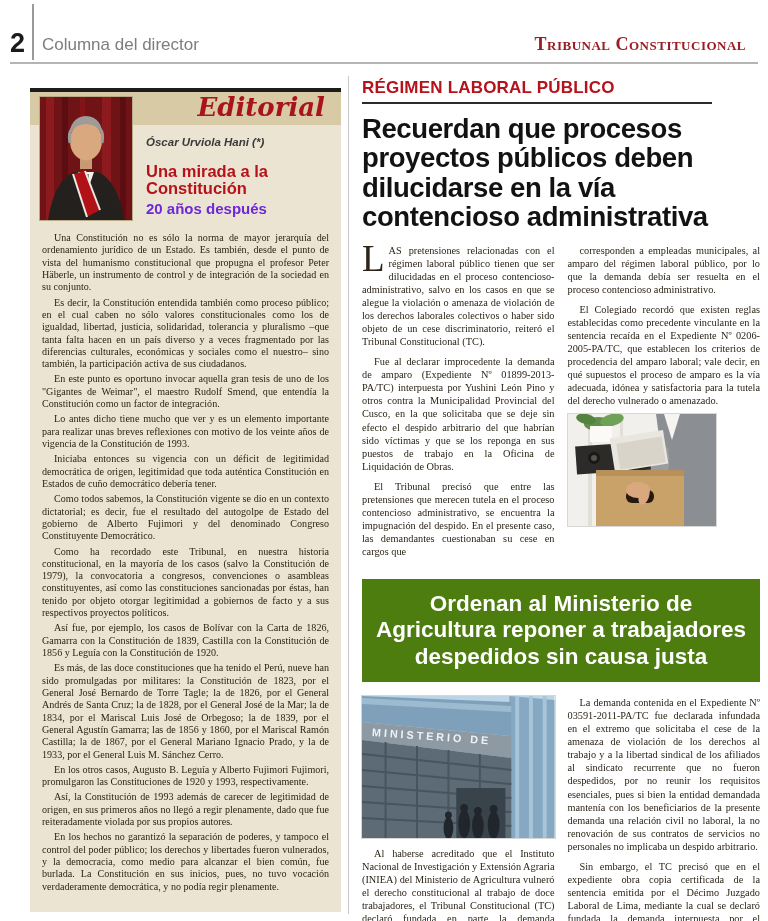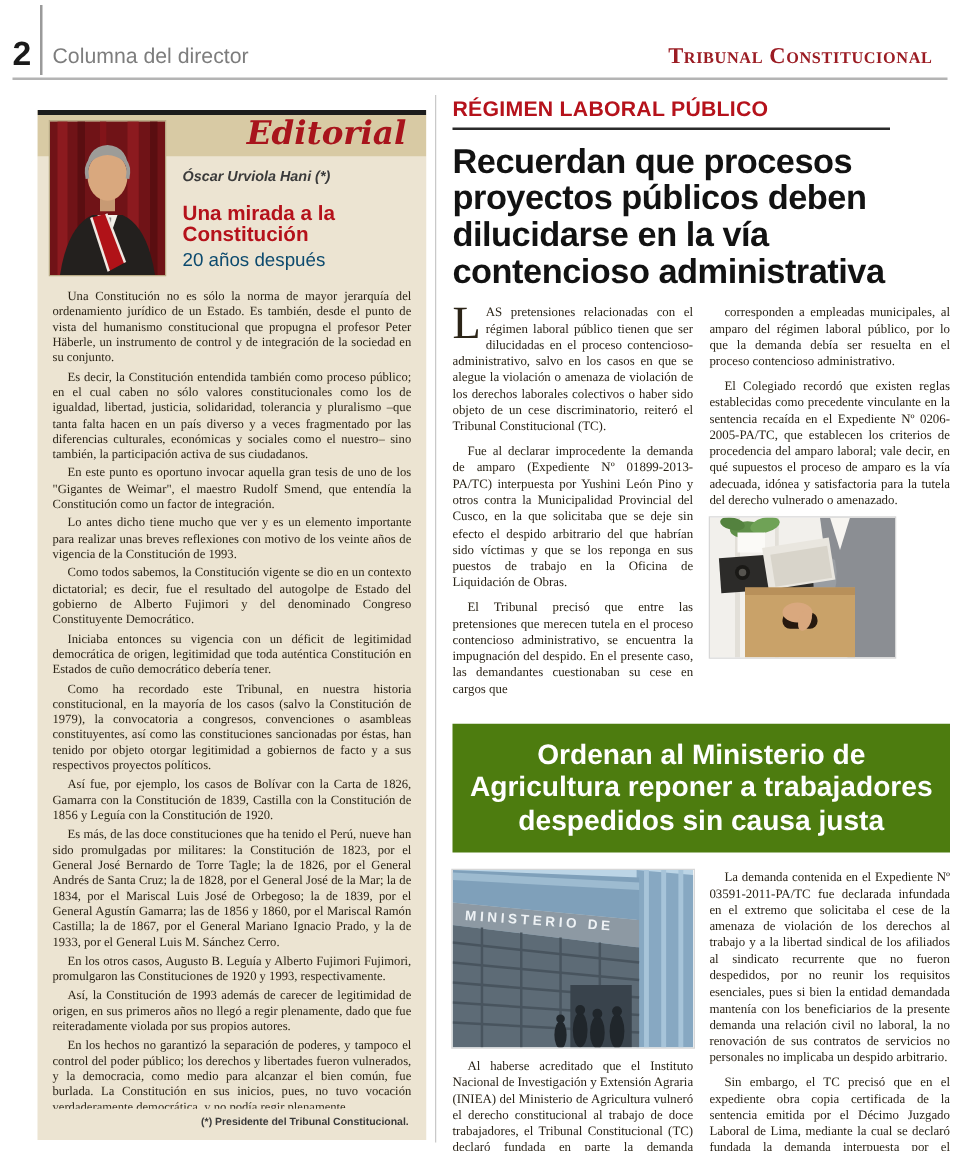--- a/index.html
+++ b/index.html
@@ -24,21 +24,21 @@
              background:#ece4d2;display:flex;flex-direction:column;overflow:hidden;justify-content:space-between;}
   .ed-top{position:relative;height:136px;flex:none;}
   .ed-band{height:33px;background:#d8caa4;border-top:4px solid #1c1c1c;}
   .ed-script{position:absolute;right:16px;top:4px;font-family:"DejaVu Serif",serif;
              font-style:italic;font-weight:bold;font-size:26px;color:#a8141c;}
   .ed-photo{position:absolute;left:10px;top:9px;width:92px;height:123px;display:block;
             outline:1px solid #b9ab86;}
   .ed-head{position:absolute;left:116px;top:48px;right:10px;font-family:"Liberation Sans",sans-serif;}
   .ed-author{font-size:11.5px;font-weight:bold;font-style:italic;color:#3a3a3a;}
   .ed-title{margin-top:15px;font-size:16.5px;font-weight:bold;color:#b5121b;line-height:1.05;}
-  .ed-subtitle{margin-top:2px;font-size:15px;font-weight:normal;color:#0c4a6e;}
+  .ed-subtitle{margin-top:2px;font-size:15px;font-weight:bold;color:#6d28d9;}
   .ed-body{flex:1;overflow:hidden;padding:8px 12px 0 12px;text-align:justify;
            font-size:10.1px;line-height:1.22;color:#2b2417;}
   .ed-body p{margin:0 0 3px 0;text-indent:12px;}
   .ed-credit{flex:none;padding:5px 14px 10px 0;text-align:right;
              font-family:"Liberation Sans",sans-serif;font-size:8.4px;font-weight:bold;color:#3a3a3a;}
 
   
   .news{position:absolute;left:362px;top:78px;width:398px;}
   .kicker{font-family:"Liberation Sans",sans-serif;font-size:17px;font-weight:bold;
           color:#b5121b;letter-spacing:.2px;}
@@ -98,30 +98,29 @@
         <div class="ed-author">Óscar Urviola Hani (*)</div>
         <div class="ed-title">Una mirada a la Constitución</div>
         <div class="ed-subtitle">20 años después</div>
       </div>
     </div>
     <div class="ed-body">
         <p>Una Constitución no es sólo la norma de mayor jerarquía del ordenamiento jurídico de un Estado. Es también, desde el punto de vista del humanismo constitucional que propugna el profesor Peter Häberle, un instrumento de control y de integración de la sociedad en su conjunto.</p>
         <p>Es decir, la Constitución entendida también como proceso público; en el cual caben no sólo valores constitucionales como los de igualdad, libertad, justicia, solidaridad, tolerancia y pluralismo –que tanta falta hacen en un país diverso y a veces fragmentado por las diferencias culturales, económicas y sociales como el nuestro– sino también, la participación activa de sus ciudadanos.</p>
         <p>En este punto es oportuno invocar aquella gran tesis de uno de los "Gigantes de Weimar", el maestro Rudolf Smend, que entendía la Constitución como un factor de integración.</p>
         <p>Lo antes dicho tiene mucho que ver y es un elemento importante para realizar unas breves reflexiones con motivo de los veinte años de vigencia de la Constitución de 1993.</p>
+        <p>Iniciaba entonces su vigencia con un déficit de legitimidad democrática de origen, legitimidad que toda auténtica Constitución en Estados de cuño democrático debería tener.</p>
         <p>Como todos sabemos, la Constitución vigente se dio en un contexto dictatorial; es decir, fue el resultado del autogolpe de Estado del gobierno de Alberto Fujimori y del denominado Congreso Constituyente Democrático.</p>
-        <p>Iniciaba entonces su vigencia con un déficit de legitimidad democrática de origen, legitimidad que toda auténtica Constitución en Estados de cuño democrático debería tener.</p>
         <p>Como ha recordado este Tribunal, en nuestra historia constitucional, en la mayoría de los casos (salvo la Constitución de 1979), la convocatoria a congresos, convenciones o asambleas constituyentes, así como las constituciones sancionadas por éstas, han tenido por objeto otorgar legitimidad a gobiernos de facto y a sus respectivos proyectos políticos.</p>
         <p>Así fue, por ejemplo, los casos de Bolívar con la Carta de 1826, Gamarra con la Constitución de 1839, Castilla con la Constitución de 1856 y Leguía con la Constitución de 1920.</p>
         <p>Es más, de las doce constituciones que ha tenido el Perú, nueve han sido promulgadas por militares: la Constitución de 1823, por el General José Bernardo de Torre Tagle; la de 1826, por el General Andrés de Santa Cruz; la de 1828, por el General José de la Mar; la de 1834, por el Mariscal Luis José de Orbegoso; la de 1839, por el General Agustín Gamarra; las de 1856 y 1860, por el Mariscal Ramón Castilla; la de 1867, por el General Mariano Ignacio Prado, y la de 1933, por el General Luis M. Sánchez Cerro.</p>
         <p>En los otros casos, Augusto B. Leguía y Alberto Fujimori Fujimori, promulgaron las Constituciones de 1920 y 1993, respectivamente.</p>
         <p>Así, la Constitución de 1993 además de carecer de legitimidad de origen, en sus primeros años no llegó a regir plenamente, dado que fue reiteradamente violada por sus propios autores.</p>
         <p>En los hechos no garantizó la separación de poderes, y tampoco el control del poder público; los derechos y libertades fueron vulnerados, y la democracia, como medio para alcanzar el bien común, fue burlada. La Constitución en sus inicios, pues, no tuvo vocación verdaderamente democrática, y no podía regir plenamente.</p>
       </div>
-    <div class="ed-credit">(*) Presidente del Tribunal Constitucional.</div>
   </aside>
 
   <main class="news">
     <div class="kicker">RÉGIMEN LABORAL PÚBLICO</div>
     <div class="kicker-rule"></div>
     <h1 class="headline">Recuerdan que procesos proyectos públicos deben dilucidarse en la vía contencioso administrativa</h1>
 
     <div class="cols">
       <div class="col">
         <p class="nodent"><span class="dropcap">L</span><span>AS pretensiones relacionadas con el régimen laboral público tienen que ser dilucidadas en el proceso contencioso-administrativo, salvo en los casos en que se alegue la violación o amenaza de violación de los derechos laborales colectivos o haber sido objeto de un cese discriminatorio, reiteró el Tribunal Constitucional (TC).</span></p>

